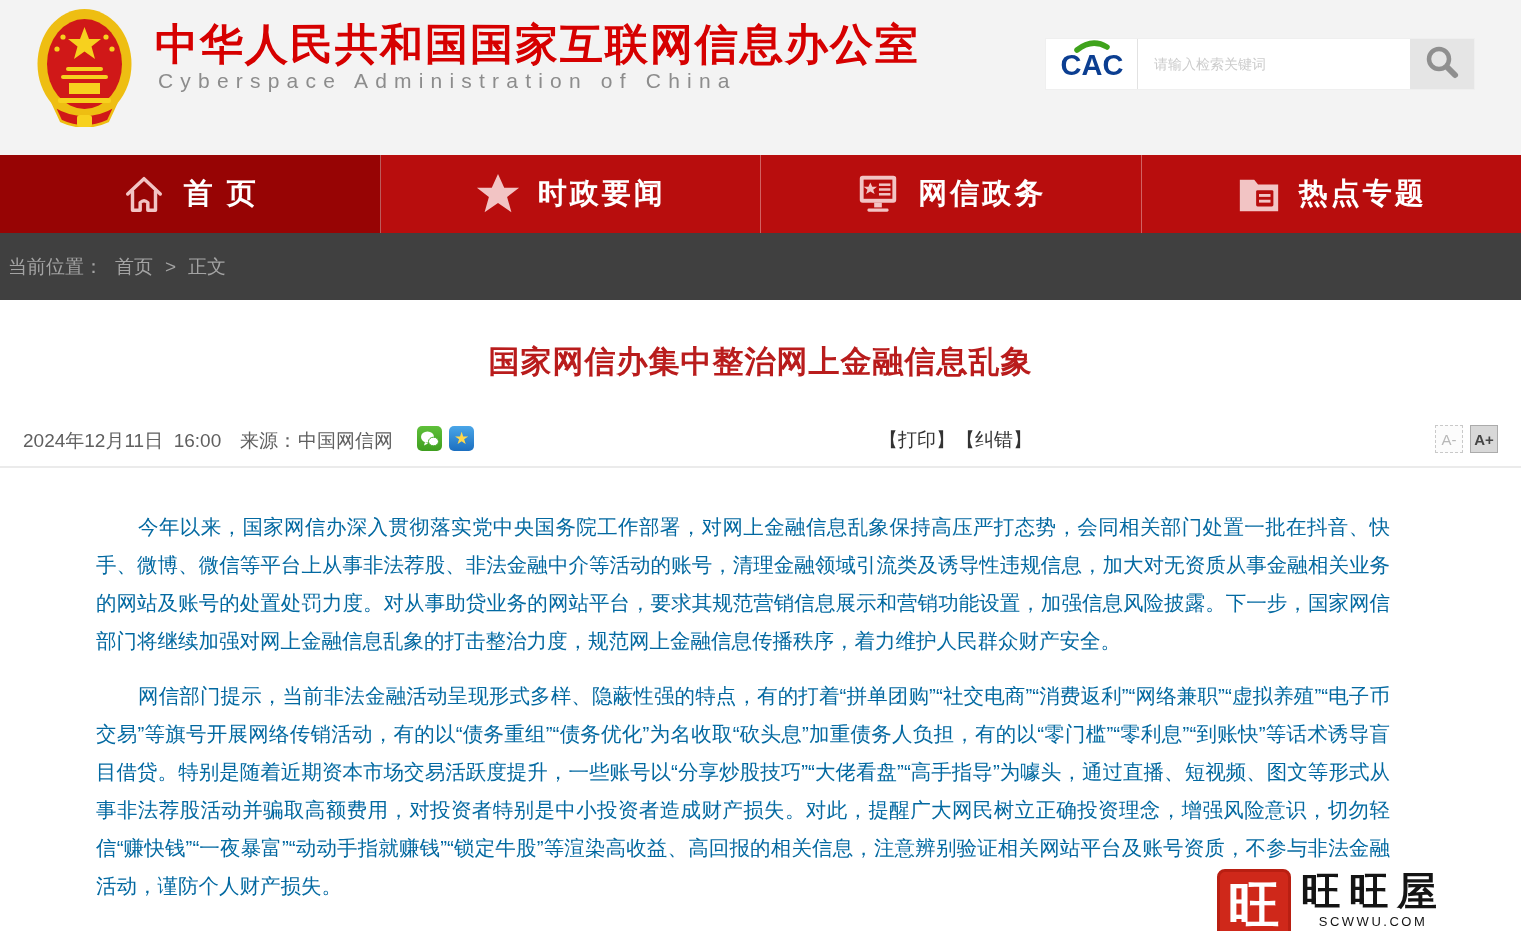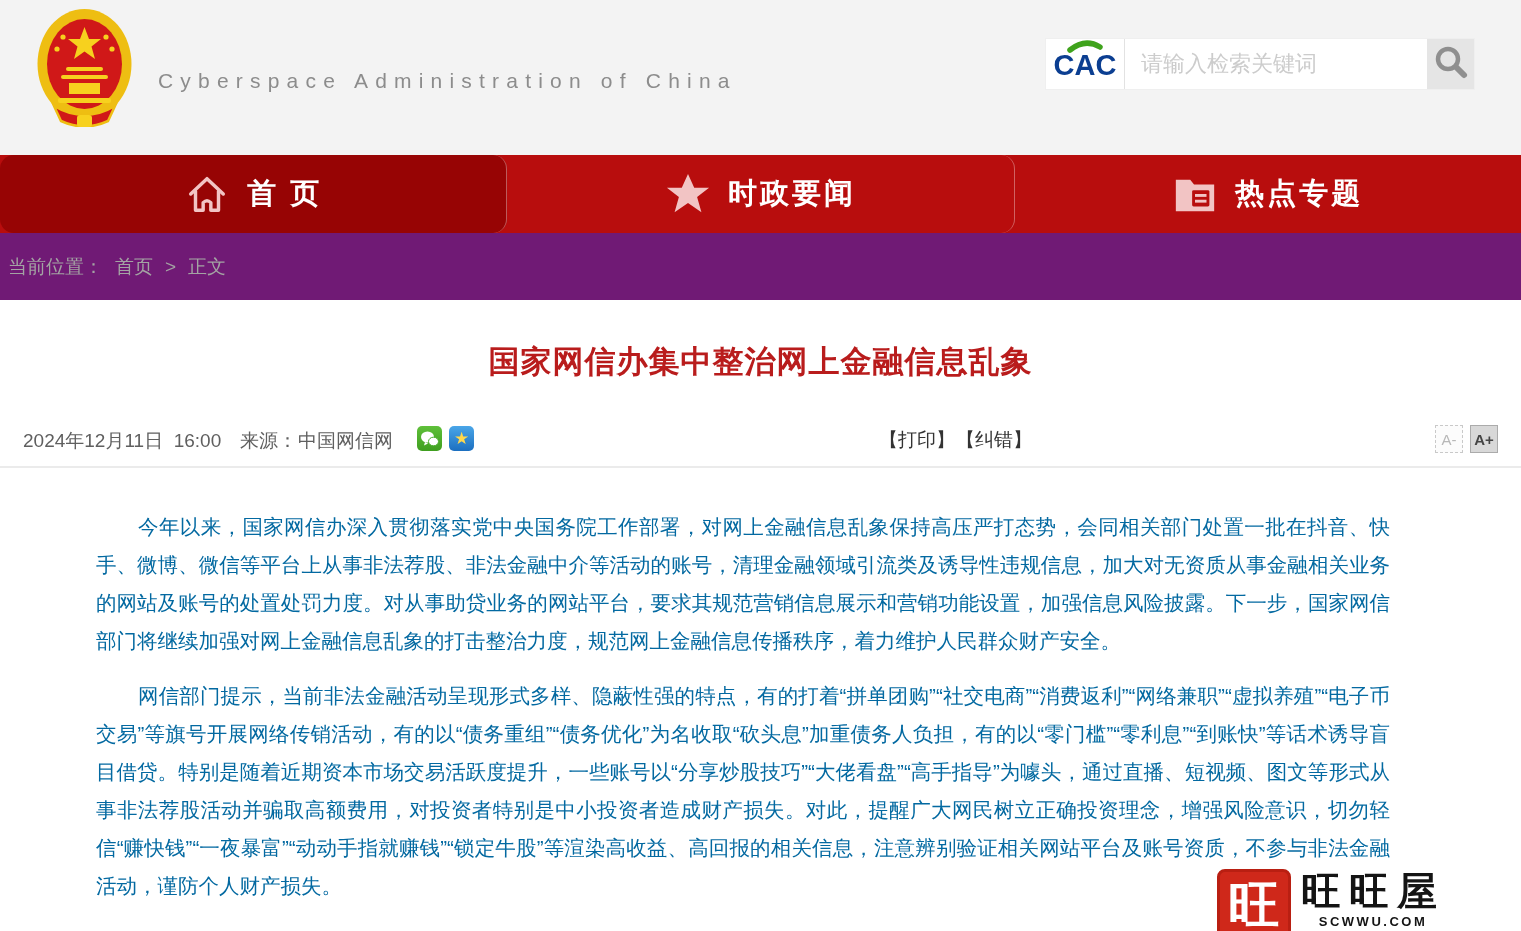--- a/index.html
+++ b/index.html
@@ -33,49 +33,48 @@
     display: flex; align-items: stretch;
     background: #ffffff;
     border: 1px solid #efefef;
   }
   .search-logo {
     width: 92px; display: flex; justify-content: center;
     border-right: 1px solid #e2e2e2;
   }
   .search-input {
     flex: 1; border: none; outline: none;
-    font-size: 22px; color: #7f1d1d; padding: 0 16px;
-    font-family: Liberation Serif, serif;
+    font-size: 14px; color: #7f1d1d; padding: 0 16px;
+    font-family: Liberation Sans, sans-serif;
   }
   .search-input::placeholder { color: #cccccc; }
   .search-btn {
     width: 64px; border: none; background: #e5e5e5; cursor: pointer;
     display: flex; align-items: center; justify-content: center;
   }
 
   
   .main-nav {
     height: 78px; display: flex; background: #b80d0d;
   }
   .nav-item {
     flex: 1; display: flex; align-items: center; justify-content: center;
     gap: 17px; cursor: pointer;
     border-right: 1px solid rgba(255,255,255,0.35);
-    border-radius: 14px;
   }
   .nav-item:last-child { border-right: none; }
   .nav-item.active { background: #970404; }
   .nav-label {
     color: #ffffff; font-size: 29px; font-weight: bold; letter-spacing: 3px;
   }
   .nav-icon { display: flex; align-items: center; }
 
   
   .breadcrumb {
-    height: 67px; background: #701a75;
+    height: 67px; background: #404040;
     display: flex; align-items: center; gap: 12px;
     padding-left: 8px;
     font-size: 19px; color: #a3a3a3;
   }
   .breadcrumb a { color: #a3a3a3; text-decoration: none; cursor: pointer; }
 
   
   .content { background: #ffffff; height: 631px; position: relative; }
   .article-title {
     padding-top: 41px; text-align: center;
@@ -130,21 +129,21 @@
     border-radius: 8px; border: 3px solid #b91f12;
     color: #ffffff; font-size: 52px; font-weight: bold;
     font-family: "DejaVu Serif", serif;
     display: flex; align-items: center; justify-content: center;
   }
   .wm-name {
     font-family: "DejaVu Serif", serif; font-weight: bold;
     font-size: 40px; color: #141414; letter-spacing: 8px; line-height: 44px;
   }
   .wm-site {
-    font-size: 13px; font-weight: bold; color: #141414;
+    font-size: 13px; font-weight: normal; color: #141414;
     letter-spacing: 2.5px; text-align: center; margin-top: 1px;
   }
 </style>
 </head>
 <body>
 
 <header class="top-header">
   <div class="emblem">
     <svg width="97" height="120" viewBox="0 0 97 120">
       <ellipse cx="48.5" cy="57" rx="47" ry="55" fill="#eebe12"></ellipse>
@@ -155,20 +154,21 @@
       <circle cx="21" cy="42" r="2.6" fill="#f7d11e"></circle>
       <circle cx="76" cy="42" r="2.6" fill="#f7d11e"></circle>
       <rect x="30" y="60" width="37" height="4" rx="2" fill="#f7d11e"></rect>
       <rect x="25" y="68" width="47" height="4" rx="2" fill="#f7d11e"></rect>
       <rect x="33" y="76" width="31" height="11" fill="#f7d11e"></rect>
       <rect x="22" y="91" width="53" height="5" rx="2" fill="#f7d11e"></rect>
       <path d="M18 99 q30.5 18 61 0 l-7 15 q-23.5 11 -47 0 z" fill="#d01818" stroke="#eebe12" stroke-width="2.5"></path>
       <rect x="41" y="108" width="15" height="12" rx="3" fill="#f7d11e"></rect>
     </svg>
   </div>
+  <div class="site-title">中华人民共和国国家互联网信息办公室</div>
   <div class="site-subtitle">Cyberspace Administration of China</div>
 
   <div class="search-bar">
     <div class="search-logo">
       <svg width="78" height="42" viewBox="0 0 78 42">
         <path d="M24 11 Q39 -1 54 8" stroke="#3fa31c" stroke-width="5.5" fill="none" stroke-linecap="round"></path>
         <text x="39" y="36" text-anchor="middle" font-size="29" font-weight="bold" fill="#0b3e91">CAC</text>
       </svg>
     </div>
     <input class="search-input" type="text" placeholder="请输入检索关键词" style="">
@@ -197,20 +197,35 @@
     <span class="nav-icon">
       <svg width="46" height="46" viewBox="0 0 48 48">
         <polygon points="24,3 30.5,17.5 46,17.5 33.5,27 38,43 24,33.5 10,43 14.5,27 2,17.5 17.5,17.5" fill="#f2c4c4"></polygon>
       </svg>
     </span>
     <span class="nav-label">时政要闻</span>
   </div>
   <div class="nav-item">
     <span class="nav-icon">
       <svg width="46" height="46" viewBox="0 0 48 48">
+        <rect x="5" y="5" width="38" height="28" rx="3" fill="#f2c4c4"></rect>
+        <rect x="9" y="9" width="30" height="20" fill="#b80d0d"></rect>
+        <polygon points="16,12 18,16.5 23,16.5 19,19.5 20.5,24 16,21.5 11.5,24 13,19.5 9,16.5 14,16.5" fill="#f2c4c4"></polygon>
+        <rect x="25" y="13" width="12" height="2.6" fill="#f2c4c4"></rect>
+        <rect x="25" y="18" width="12" height="2.6" fill="#f2c4c4"></rect>
+        <rect x="25" y="23" width="12" height="2.6" fill="#f2c4c4"></rect>
+        <rect x="20" y="33" width="8" height="5" fill="#f2c4c4"></rect>
+        <rect x="13" y="39" width="22" height="3.5" rx="1.5" fill="#f2c4c4"></rect>
+      </svg>
+    </span>
+    <span class="nav-label">网信政务</span>
+  </div>
+  <div class="nav-item">
+    <span class="nav-icon">
+      <svg width="46" height="46" viewBox="0 0 48 48">
         <path d="M4 9 h15 l4 5 h21 v28 h-40 z" fill="#f2c4c4"></path>
         <rect x="21" y="20" width="18" height="17" rx="1.5" fill="#b80d0d"></rect>
         <rect x="24" y="24" width="12" height="3" fill="#f2c4c4"></rect>
         <rect x="24" y="30" width="12" height="3" fill="#f2c4c4"></rect>
       </svg>
     </span>
     <span class="nav-label">热点专题</span>
   </div>
 </nav>
 

